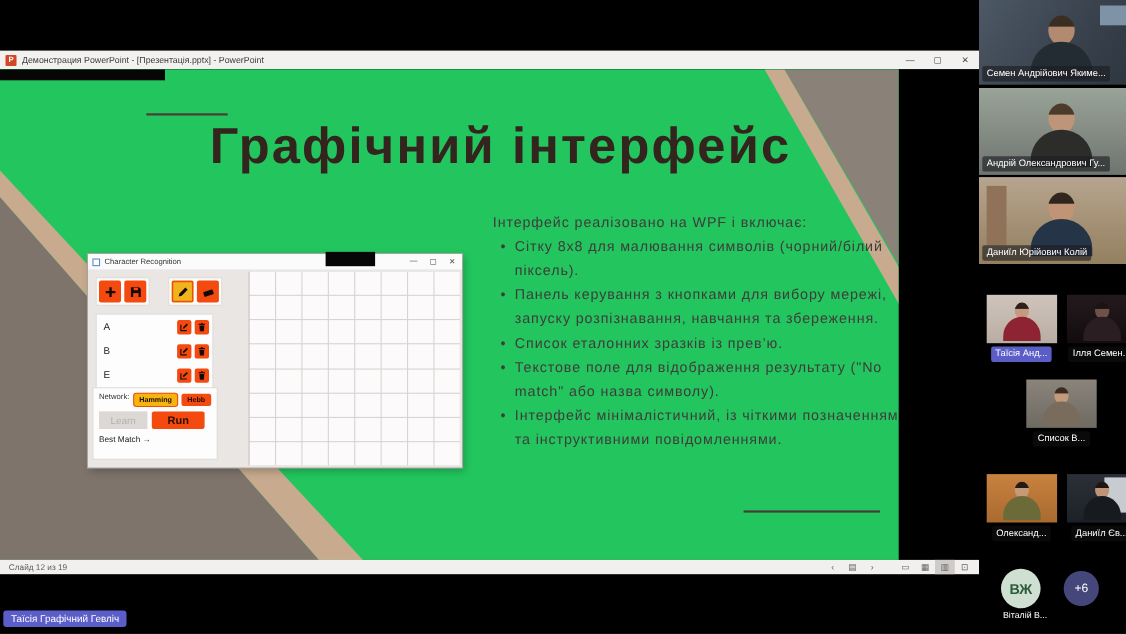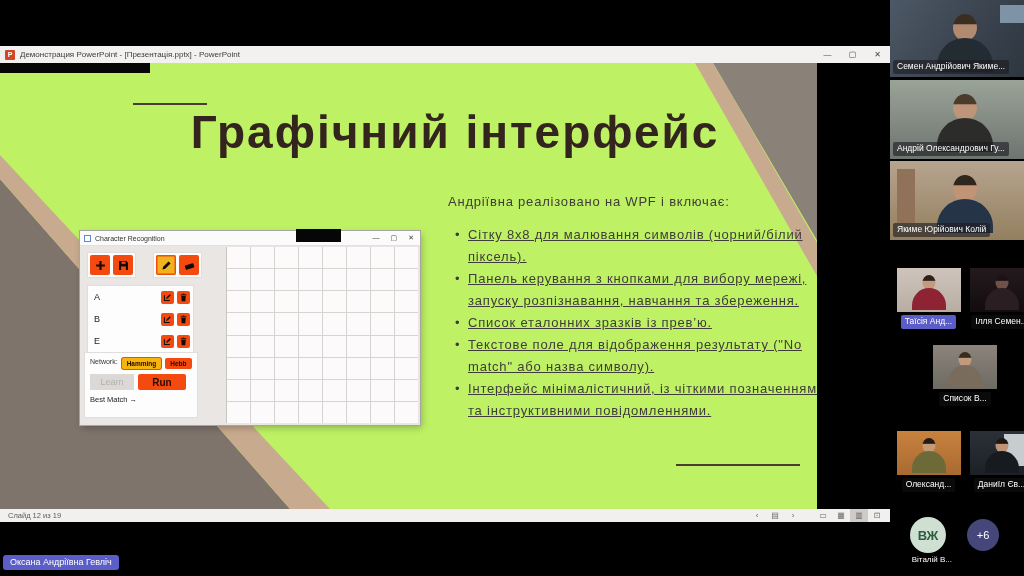--- a/index.html
+++ b/index.html
@@ -13,40 +13,40 @@
               display:flex; align-items:center; padding-left:5px; font-size:8px; color:#3c3c3c; }
   .ppt-icon { width:10px; height:10px; background:#d24726; border-radius:1px; color:#fff;
               font-size:7px; font-weight:bold; display:flex; align-items:center; justify-content:center;
               margin-right:5px; flex:0 0 auto; }
   .win-title { white-space:nowrap; overflow:hidden; }
   .win-controls { margin-left:auto; display:flex; height:100%; }
   .win-ctl { width:25px; height:100%; display:flex; align-items:center; justify-content:center;
              font-size:8px; color:#444; }
 
   .slide-area { position:absolute; left:0; top:17px; width:890px; height:446px; background:#000; }
-  .slide { position:absolute; left:0; top:0; width:817px; height:446px; background:#bef264; overflow:hidden; }
+  .slide { position:absolute; left:0; top:0; width:817px; height:446px; background:#22c55e; overflow:hidden; }
 
   
   .decor { position:absolute; inset:0; }
   .decor-tr-gray { background:#8a8178; clip-path:polygon(713px 0px, 845px 0px, 845px 225px); }
   .decor-tr-tan  { background:#c8ab8e; clip-path:polygon(695px 0px, 713px 0px, 845px 228px, 845px 262px); }
   .decor-bl-gray { background:#7e746c; clip-path:polygon(0px 116px, 290px 446px, 0px 446px); }
   .decor-bl-tan  { background:#c8ab8e; clip-path:polygon(0px 92px, 330px 446px, 290px 446px, 0px 116px); }
 
   .black-bar-1 { position:absolute; left:0; top:0; width:150px; height:10px; background:#060606; }
   .black-bar-2 { position:absolute; left:296px; top:166px; width:45px; height:13px; background:#060606; }
   .title-line  { position:absolute; left:133px; top:40px; width:74px; height:2px; background:#4a3c34; }
   .bottom-line { position:absolute; left:676px; top:401px; width:124px; height:2px; background:#4a3c34; }
 
   .slide-title { position:absolute; left:75px; top:42px; width:760px; text-align:center;
                  font-size:46px; font-weight:bold; letter-spacing:2px; color:#33241e; }
 
   .slide-body { position:absolute; left:448px; top:128px; width:382px; font-size:13px;
                 line-height:22px; letter-spacing:0.8px; color:#403c3a; }
-  .slide-body ul { list-style:none; margin-top:11px;text-decoration:underline; }
+  .slide-body ul { list-style:none; margin-top:0; }
   .slide-body li { position:relative; padding-left:20px; }
   .slide-body li::before { content:"•"; position:absolute; left:7px; }
 
   
   .app-window { position:absolute; left:80px; top:168px; width:340px; height:194px; background:#e9e6e4;
                 box-shadow:0 0 0 1px #a8a4a1, 2px 3px 7px rgba(0,0,0,.25); }
   .app-titlebar { position:absolute; left:0; top:0; width:100%; height:15px; background:#fcfbfb;
                   border-bottom:1px solid #e3e0de; display:flex; align-items:center; padding:0 4px;
                   font-size:7px; color:#333; }
   .app-ico { width:7px; height:7px; border:1px solid #5b8bd0; background:#fff; margin-right:4px; flex:0 0 auto; }
@@ -173,21 +173,21 @@
         <div class="decor decor-bl-tan"></div>
         <div class="decor decor-tr-gray"></div>
         <div class="decor decor-tr-tan"></div>
         <div class="black-bar-1"></div>
         <div class="title-line"></div>
         <div class="bottom-line"></div>
 
         <h1 class="slide-title">Графічний інтерфейс</h1>
 
         <div class="slide-body">
-          <div>Андріївна реалізовано на WPF і включає:</div>
+          <div>Інтерфейс реалізовано на WPF і включає:</div>
           <ul>
             <li>Сітку 8х8 для малювання символів (чорний/білий піксель).</li>
             <li>Панель керування з кнопками для вибору мережі, запуску розпізнавання, навчання та збереження.</li>
             <li>Список еталонних зразків із прев’ю.</li>
             <li>Текстове поле для відображення результату ("No match" або назва символу).</li>
             <li>Інтерфейс мінімалістичний, із чіткими позначеннями та інструктивними повідомленнями.</li>
           </ul>
         </div>
 
         <div class="app-window">
@@ -400,21 +400,21 @@
         <span class="sicon">›</span>
         <span class="sgap"></span>
         <span class="sicon">▭</span>
         <span class="sicon">▦</span>
         <span class="sicon active">▥</span>
         <span class="sicon">⊡</span>
       </div>
     </div>
   </div>
 
-  <div class="sharer-tag">Оксана Андріївна Гевліч</div>
+  <div class="sharer-tag">Таїсія Графічний Гевліч</div>
 
   <div class="sidebar">
 
     <div class="prow r1 pa1">
       <div class="v vfull">
         <div class="patch"></div>
         <div class="head"></div>
         <div class="torso"></div>
       </div>
       <span class="plabel">Семен Андрійович Якиме...</span>
@@ -428,21 +428,21 @@
       </div>
       <span class="plabel">Андрій Олександрович Гу...</span>
     </div>
 
     <div class="prow r3 pa3">
       <div class="v vfull">
         <div class="patch"></div>
         <div class="head"></div>
         <div class="torso"></div>
       </div>
-      <span class="plabel">Якиме Юрійович Колій</span>
+      <span class="plabel">Даниїл Юрійович Колій</span>
     </div>
 
     <div class="prow half r4">
       <div class="cell">
         <div class="v vhalf pa4">
           <div class="head"></div>
             <div class="torso"></div>
         </div>
         <span class="plabel active">Таїсія Анд...</span>
       </div>

